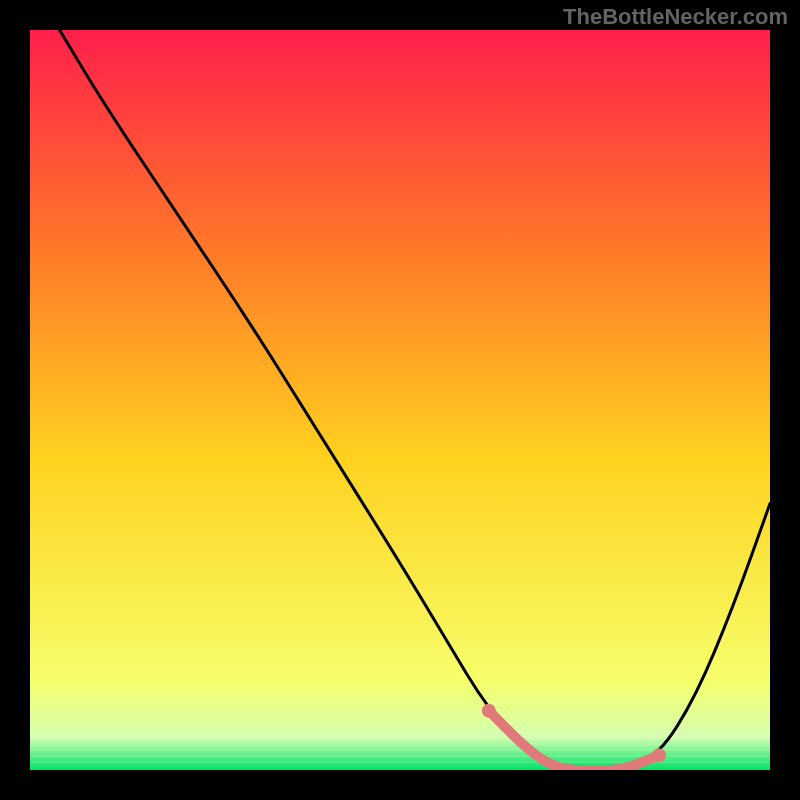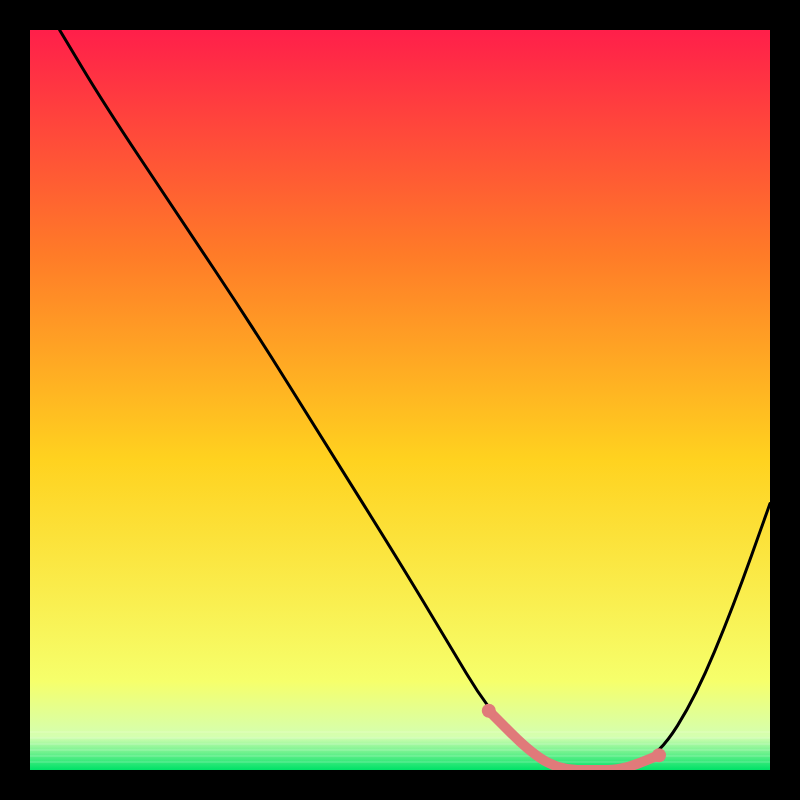--- a/index.html
+++ b/index.html
@@ -34,20 +34,21 @@
     height: 740px;
   }
   svg {
     display: block;
   }
 </style>
 </head>
 <body>
 
 <div class="chart-container">
+  <div class="watermark">TheBottleNecker.com</div>
   <div class="plot-area">
     <svg id="chart-svg" width="740" height="740" viewBox="0 0 740 740">
         <defs>
           <linearGradient id="bg-grad" x1="0" y1="0" x2="0" y2="1">
             <stop offset="0%" stop-color="#ff1f4a"></stop>
             <stop offset="30%" stop-color="#ff7a28"></stop>
             <stop offset="57.99999999999999%" stop-color="#ffd21f"></stop>
             <stop offset="88%" stop-color="#f6ff6b"></stop>
             <stop offset="95.5%" stop-color="#d4ffb0"></stop>
             <stop offset="100%" stop-color="#00e268"></stop>

